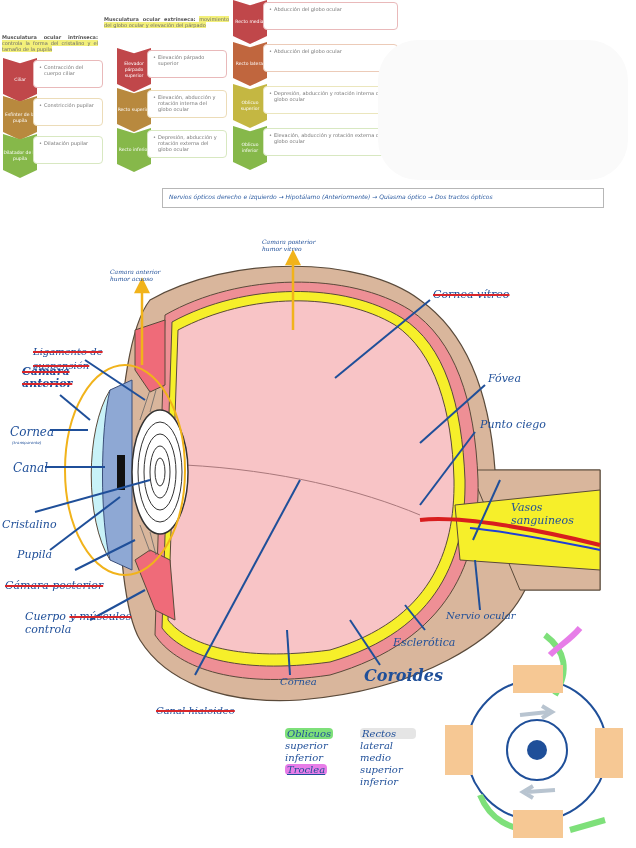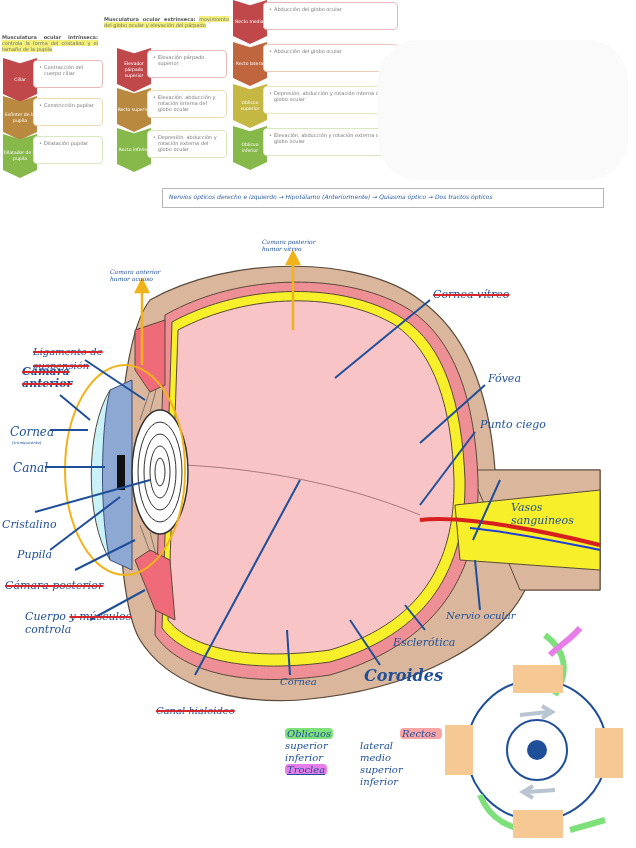--- a/index.html
+++ b/index.html
@@ -158,21 +158,21 @@
   <span>controla</span>
 </div>
 
 <div class="hand" style="left:285px;top:728px;font-size:10px;line-height:12px;">
   <span style="background:#7ee07a;border-radius:4px;padding:0 2px;">Oblicuos</span><br>
   <span>superior</span><br>
   <span>inferior</span><br>
   <span style="background:#e77de8;border-radius:4px;padding:0 2px;text-decoration:underline;">Troclea</span>
 </div>
 <div class="hand" style="left:360px;top:728px;font-size:10px;line-height:12px;">
-  <span style="background:#fca5a5;border-radius:4px;padding:0 6px 0 2px;margin-left:40px;">Rectos</span><br>
+  <span style="background:#e5e5e5;border-radius:4px;padding:0 20px 0 2px;">Rectos</span><br>
   <span>lateral</span><br>
   <span>medio</span><br>
   <span>superior</span><br>
   <span>inferior</span>
 </div>
 
 <svg class="abs" style="left:430px;top:620px;" width="200" height="225" viewBox="0 0 200 225">
   <circle cx="107" cy="130" r="70" fill="#fff" stroke="#1f4f99" stroke-width="2"></circle>
   <path d="M50,175 C60,200 80,210 110,212" stroke="#7ee07a" stroke-width="6" fill="none"></path>
   <path d="M140,210 L175,200" stroke="#7ee07a" stroke-width="6" fill="none"></path>

